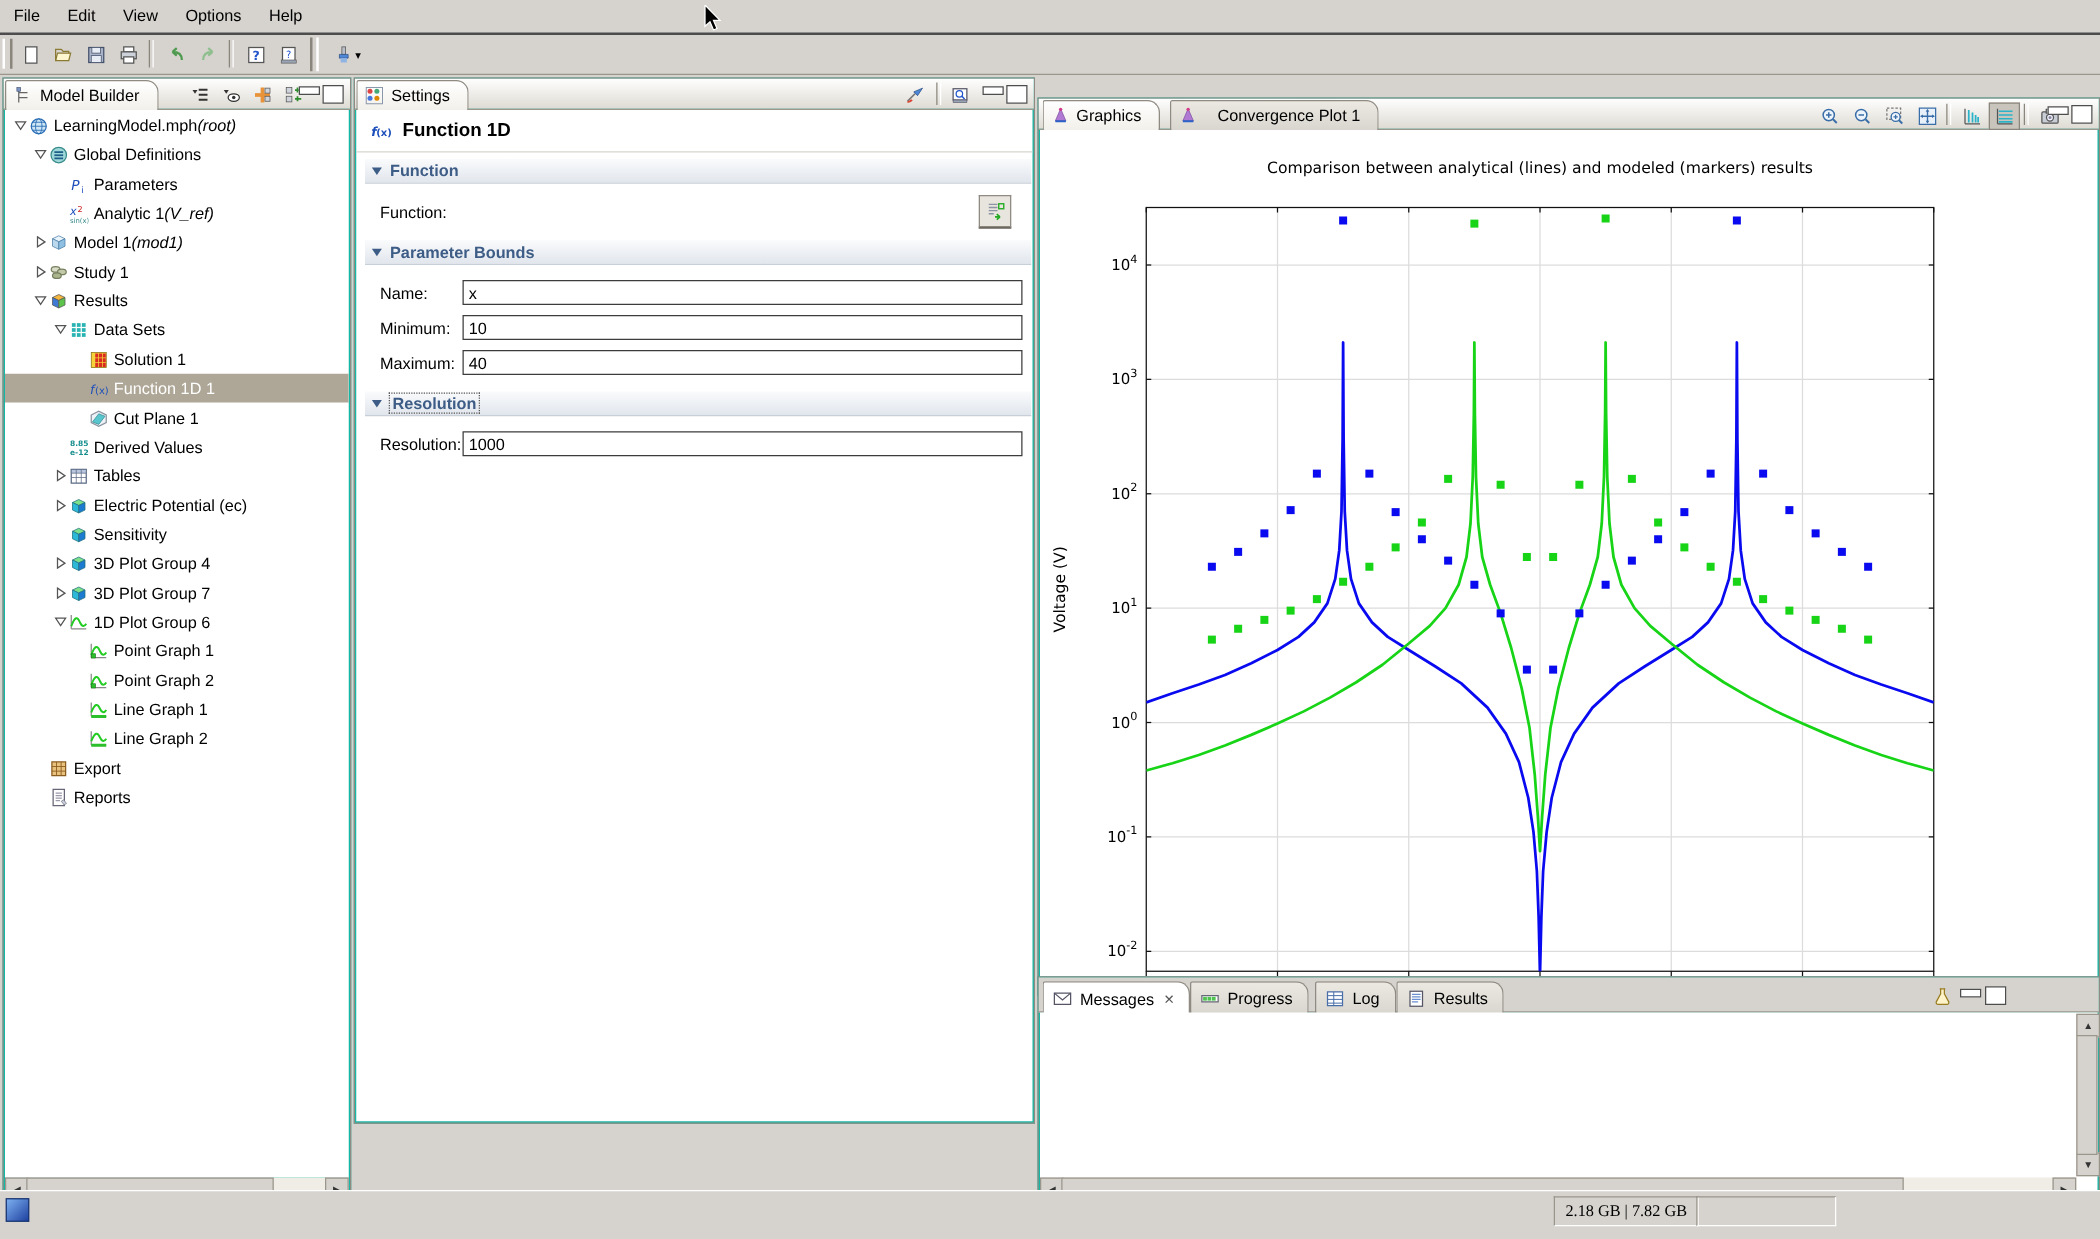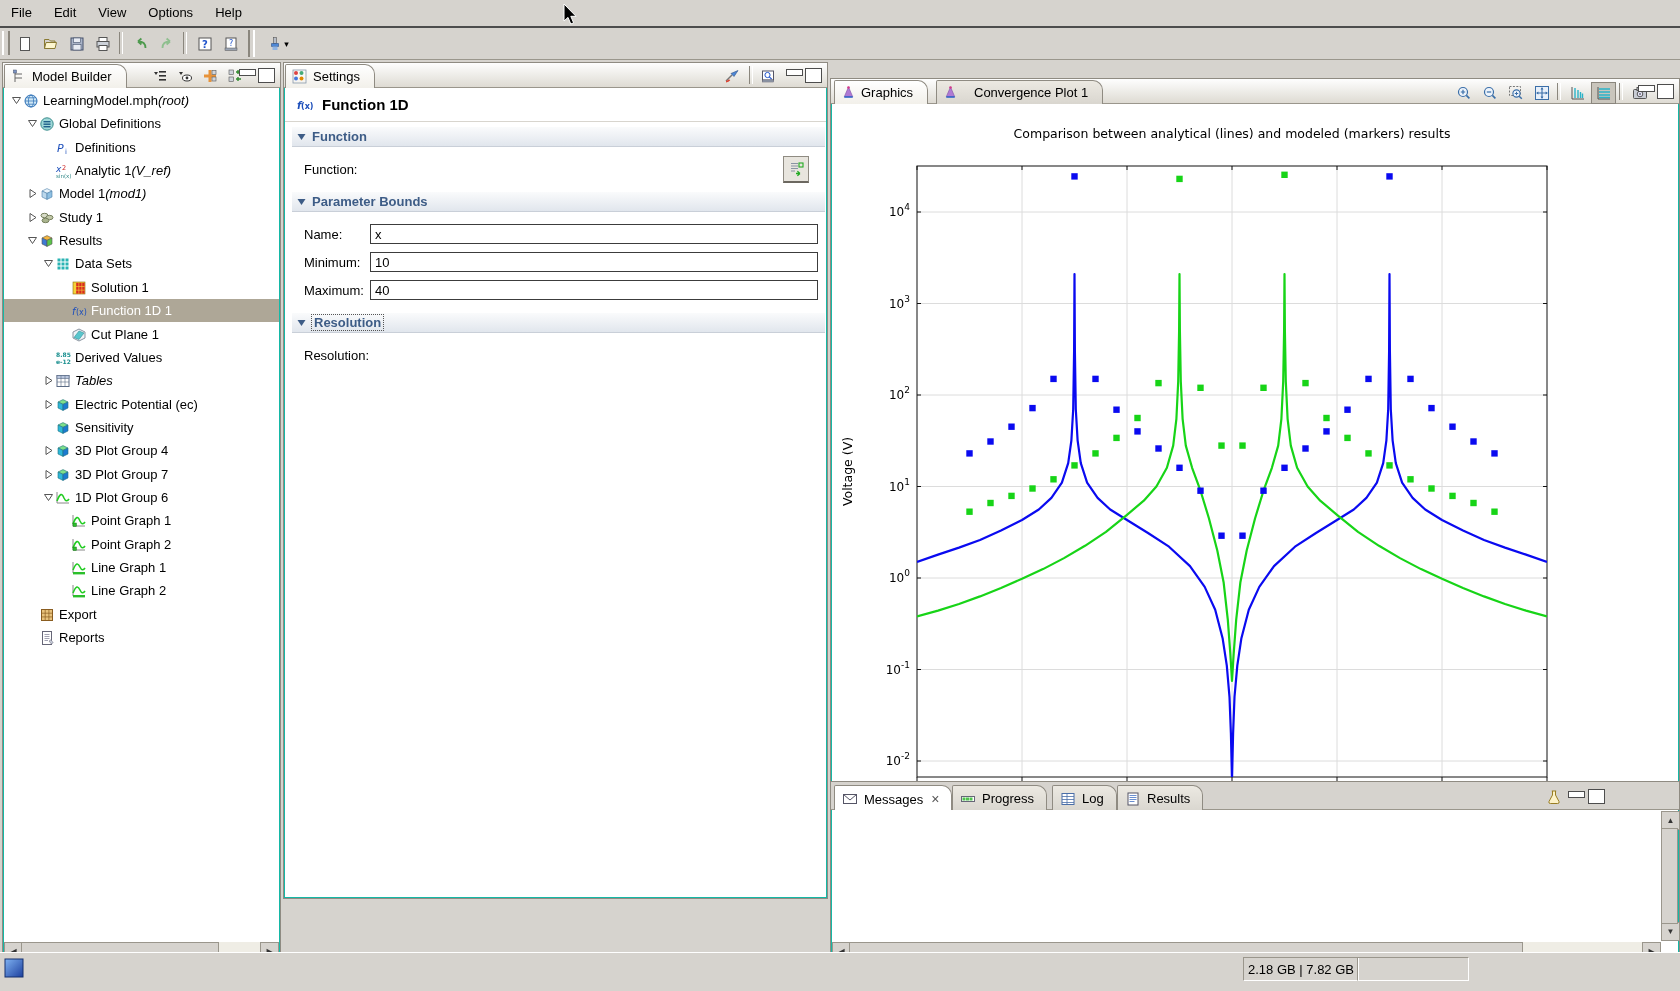--- a/index.html
+++ b/index.html
@@ -55,21 +55,21 @@
   
   #gfx-body{position:absolute;left:1px;top:25px;right:1px;bottom:1px;background:#fff;}
   .gbtn{position:absolute;top:3px;width:23px;height:20px;display:flex;align-items:center;justify-content:center;border:1px solid transparent;}
   .gbtn.pressed{border:1px solid #8a867d;background:#c9c5bc;}
   
   #msg-body{position:absolute;left:1px;top:28px;right:1px;bottom:1px;background:#fff;}
   .mtab{position:absolute;top:3px;height:25px;display:flex;align-items:center;gap:6px;padding:0 12px 0 7px;
         border:1px solid #8f8b82;border-bottom:none;border-radius:2px 10px 0 0;background:linear-gradient(#ece9e2,#d9d6cf);}
   .mtab.active{background:#fff;height:26px;}
   
-  #statusbar{left:0;top:952px;width:1680px;height:31px;background:#d6d3ce;border-top:1px solid #fff;}
+  #statusbar{left:0;top:952px;width:1680px;height:31px;background:#d6d3ce;border-top:1px solid #fff;font-family:Liberation Serif, serif;}
   #mem-cell{position:absolute;left:1243px;top:4px;width:114px;height:22px;border:1px solid #9a968c;border-right-color:#fff;border-bottom-color:#fff;
             display:flex;align-items:center;justify-content:center;}
   #cell2{position:absolute;left:1357px;top:4px;width:110px;height:22px;border:1px solid #9a968c;border-right-color:#fff;border-bottom-color:#fff;}
   text{font-family:"DejaVu Sans",sans-serif;}
 </style>
 </head>
 <body>
 
 <div id="menubar" class="abs"><span class="menu-item">File</span><span class="menu-item">Edit</span><span class="menu-item">View</span><span class="menu-item">Options</span><span class="menu-item">Help</span></div>
 <div id="toolbar" class="abs">
@@ -240,21 +240,21 @@
         <span style="display: inline-block; width: 38px; flex: 0 0 38px;"></span>
         <span class="arr"></span>
         <span class="ticon">
           <span>
             <svg width="16" height="16" viewBox="0 0 16 16" style="display:block">
               <text x="2" y="12" font-size="11" fill="#1d4fbb" font-family="Liberation Serif,serif" font-style="italic">P</text>
               <text x="10" y="14" font-size="7" fill="#1d4fbb">i</text>
             </svg>
           </span>
         </span>
-        <span>Definitions</span>
+        <span>Parameters</span>
       </div>
       <div class="trow" style="top: 71px;">
         <span style="display: inline-block; width: 38px; flex: 0 0 38px;"></span>
         <span class="arr"></span>
         <span class="ticon">
           <span>
             <svg width="16" height="16" viewBox="0 0 16 16" style="display:block">
               <text x="1" y="9" font-size="9" fill="#1d4fbb" font-style="italic">x</text>
               <text x="7" y="6.5" font-size="6.5" fill="#cc2222">2</text>
               <text x="1" y="15" font-size="5.5" fill="#338888">sin(x)</text>
@@ -392,21 +392,21 @@
         <span class="ticon">
           <span>
             <svg width="16" height="16" viewBox="0 0 16 16" style="display:block">
               <text x="1" y="7" font-size="6" fill="#1a8f8f" font-weight="bold">8.85</text>
               <text x="1" y="14" font-size="6" fill="#1a8f8f" font-weight="bold">e-12</text>
             </svg>
           </span>
         </span>
         <span>Derived Values</span>
       </div>
-      <div class="trow" style="top: 281px; font-style: italic;">
+      <div class="trow" style="top: 281px;">
         <span style="display: inline-block; width: 38px; flex: 0 0 38px;"></span>
         <span class="arr"><svg width="13" height="13">
             <polygon points="4,2.5 10,6.5 4,10.5" fill="#fff" stroke="#555"></polygon>
           </svg></span>
         <span class="ticon">
           <span>
             <svg width="16" height="16" viewBox="0 0 16 16" style="display:block">
               <rect x="2" y="2.5" width="12" height="11" fill="#fff" stroke="#5b6b85"></rect>
               <rect x="2" y="2.5" width="12" height="3" fill="#b9c6de" stroke="#5b6b85" stroke-width=".6"></rect>
               <path d="M6,2.5 v11 M10,2.5 v11 M2,9 h12" stroke="#5b6b85" stroke-width=".6"></path>
@@ -665,20 +665,21 @@
           <input class="finput" value="40" style="">
         </div>
         <div class="sec-head" style="top: 224px;">
           <svg width="9" height="9">
             <polygon points="0.5,2 8.5,2 4.5,8" fill="#3d5c86"></polygon>
           </svg>
           <span class="focus-box">Resolution</span>
         </div>
         <div class="frow" style="top: 256px; left: 0px; width: 540px;">
           <span class="flabel">Resolution:</span>
+          <input class="finput" value="1000" style="">
         </div>
       </div>
   </div>
 </div>
 
 <div class="panel" id="panel-gfx" style="left:830px;top:62px;width:848px;height:717px;margin-top:16px;">
   <div class="phead">
     <span id="gfx-tabs"><div class="ptab" style="left: 3px;">
           <span>
             <svg width="15" height="15" viewBox="0 0 16 16" style="display:block">

